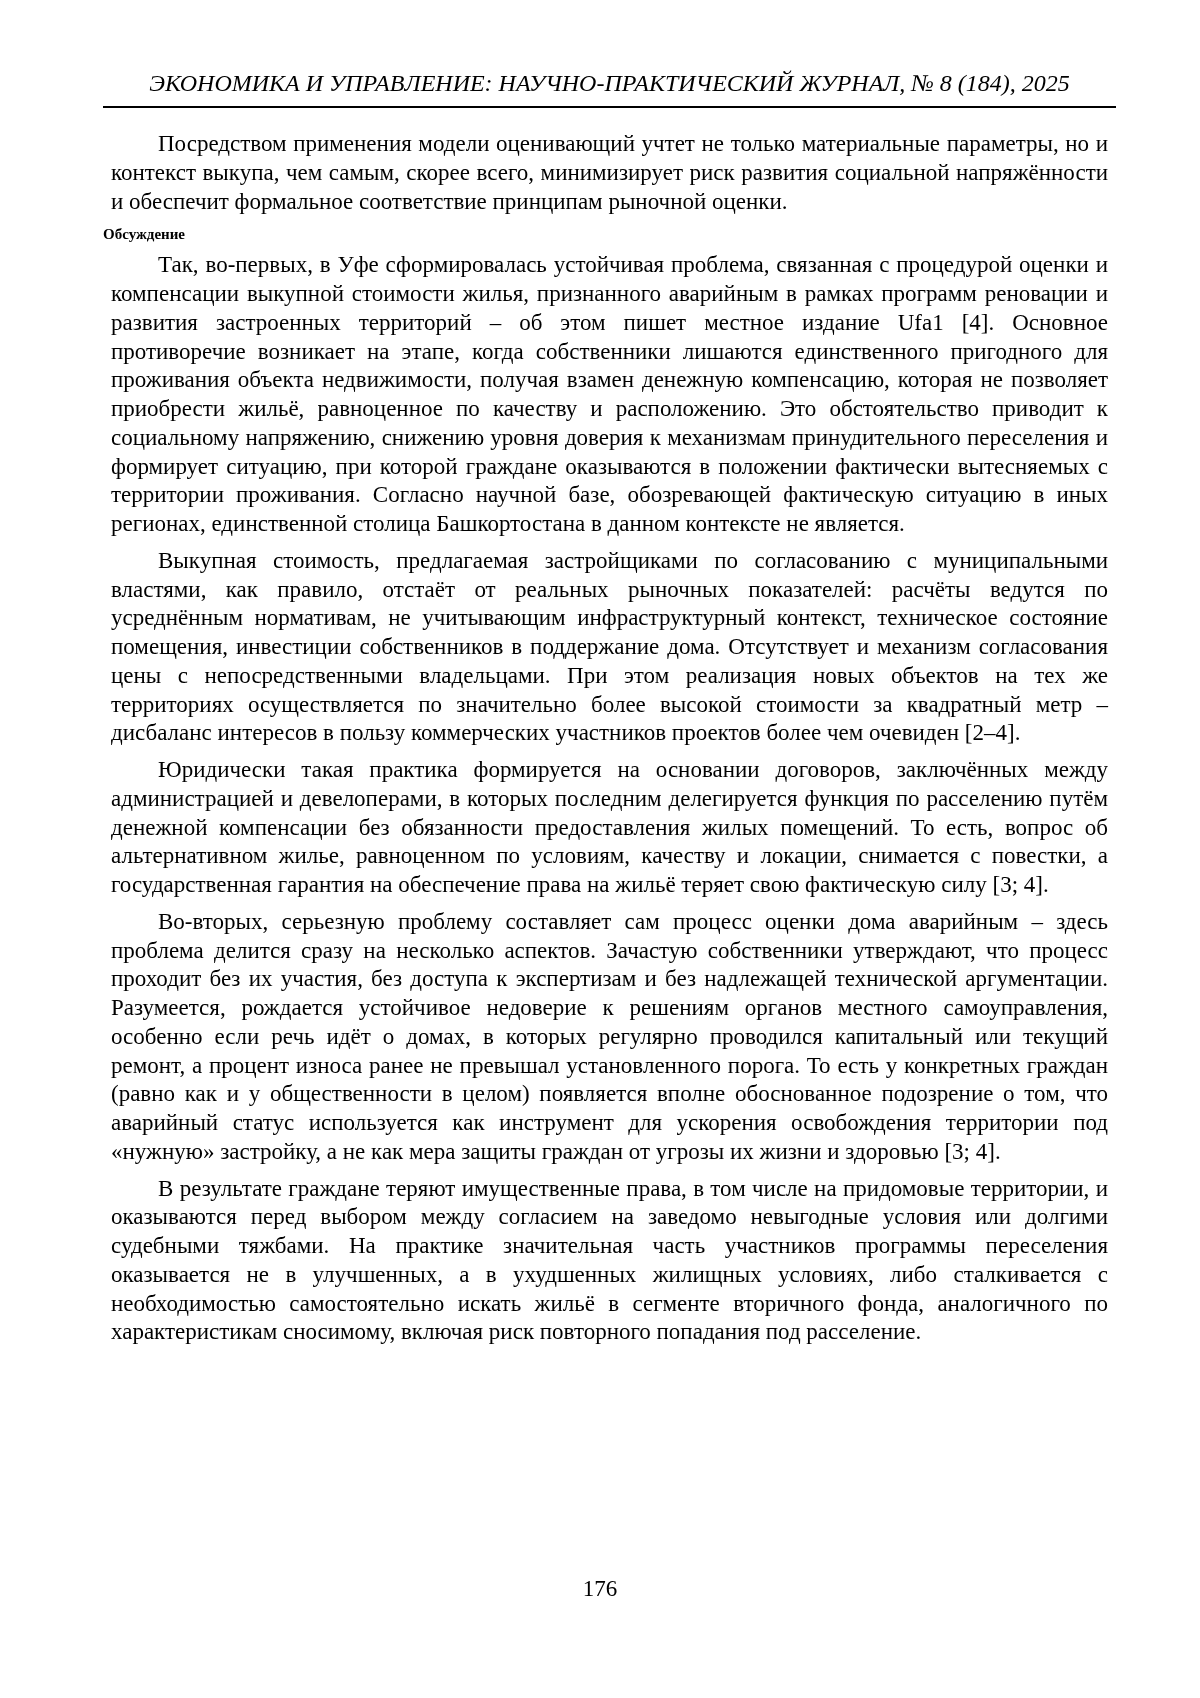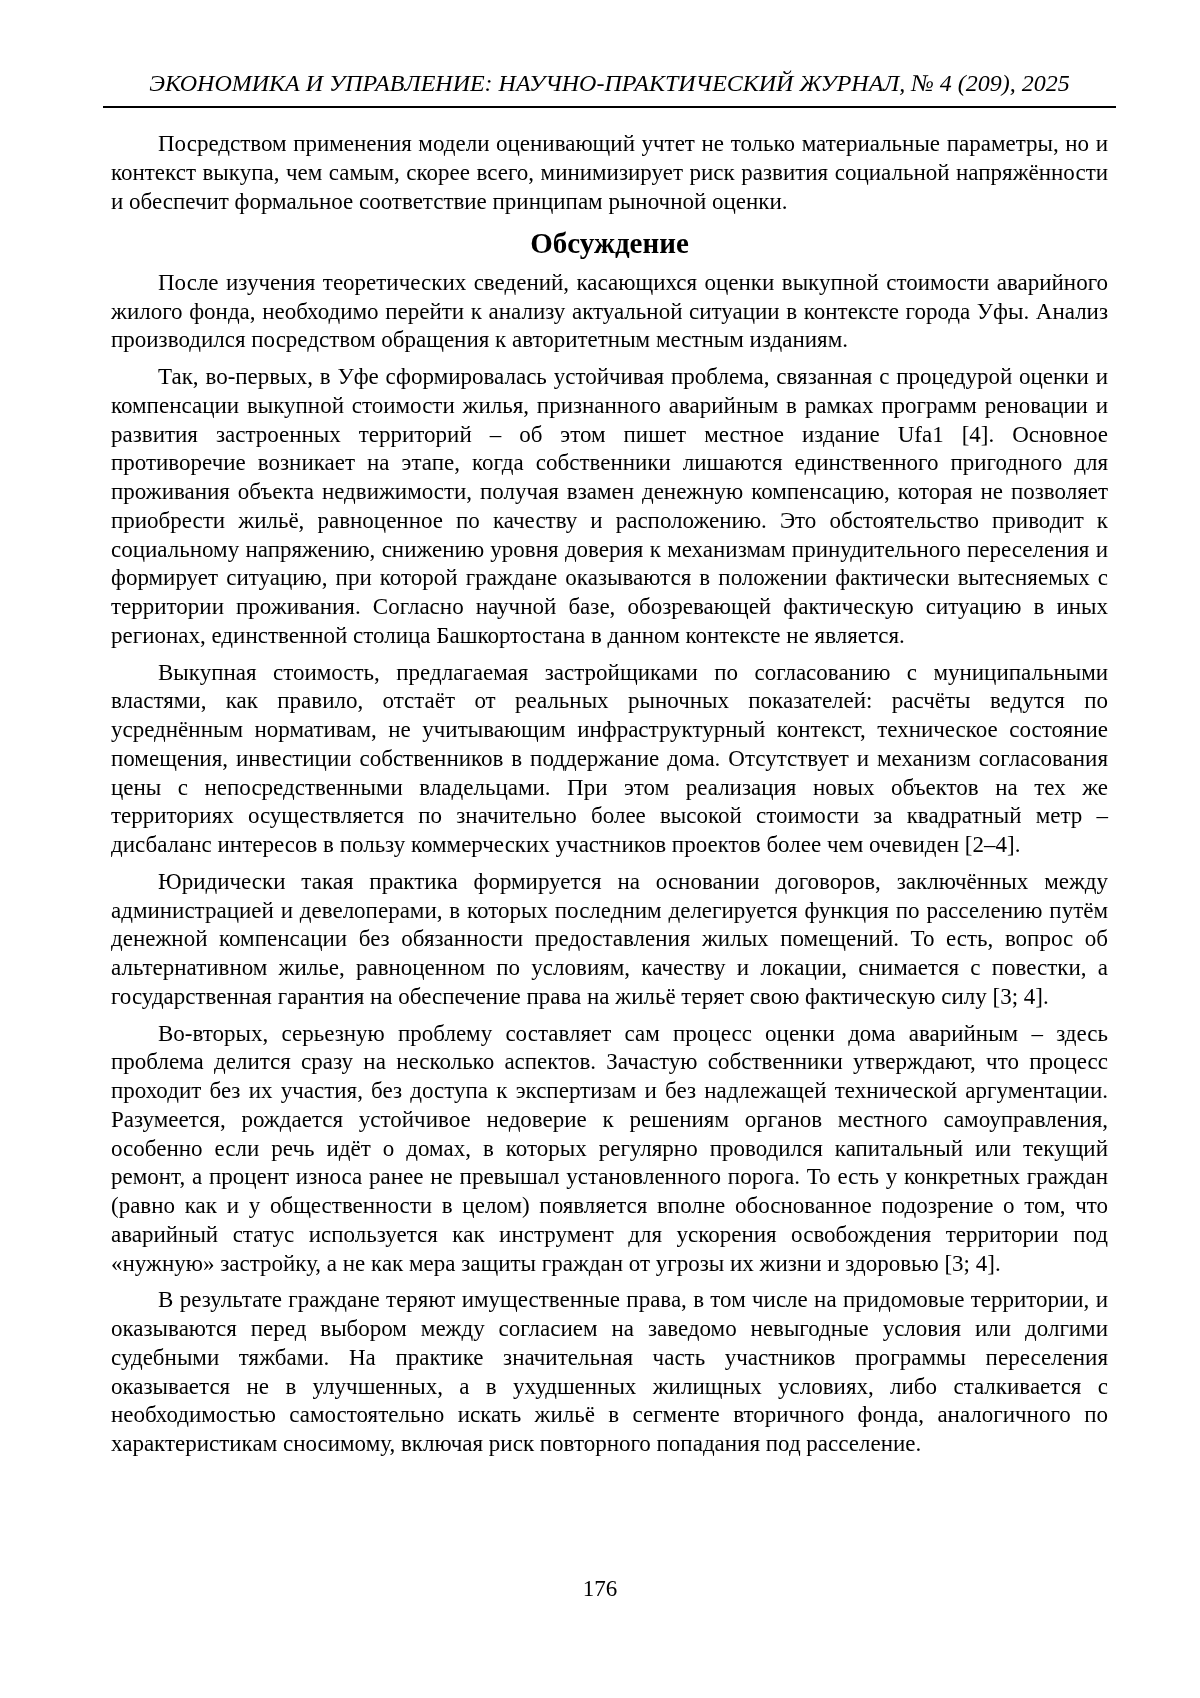--- a/index.html
+++ b/index.html
@@ -32,51 +32,49 @@
     line-height: 1.25;
     text-align: justify;
     hyphens: auto;
     -webkit-hyphens: auto;
   }
   .content p {
     margin: 8px;
     text-indent: 47px;
   }
   .section-heading {
-    text-align: center;
     font-weight: bold;
-    font-size: 29px;
+    font-size: 15px;
     line-height: 1.25;
     margin: 5px 0 4px 0;
   }
   .page-footer {
     position: absolute;
     left: 0;
     right: 0;
     top: 1576px;
     text-align: center;
     font-size: 23px;
   }
 </style>
 </head>
 <body>
 
 <div class="page">
 
   <div class="running-header">
-    <span>ЭКОНОМИКА И УПРАВЛЕНИЕ: НАУЧНО-ПРАКТИЧЕСКИЙ ЖУРНАЛ, № 4 (209), 2025</span>
+    <span>ЭКОНОМИКА И УПРАВЛЕНИЕ: НАУЧНО-ПРАКТИЧЕСКИЙ ЖУРНАЛ, № 8 (184), 2025</span>
   </div>
 
   <div class="content">
 
     <p>Посредством применения модели оценивающий учтет не только материальные параметры, но и контекст выкупа, чем самым, скорее всего, минимизирует риск развития социальной напряжённости и обеспечит формальное соответствие принципам рыночной оценки.</p>
 
     <div class="section-heading">Обсуждение</div>
 
-    <p>После изучения теоретических сведений, касающихся оценки выкупной стоимости аварийного жилого фонда, необходимо перейти к анализу актуальной ситуации в контексте города Уфы. Анализ производился посредством обращения к авторитетным местным изданиям.</p>
 
     <p>Так, во-первых, в Уфе сформировалась устойчивая проблема, связанная с процедурой оценки и компенсации выкупной стоимости жилья, признанного аварийным в рамках программ реновации и развития застроенных территорий – об этом пишет местное издание Ufa1 [4]. Основное противоречие возникает на этапе, когда собственники лишаются единственного пригодного для проживания объекта недвижимости, получая взамен денежную компенсацию, которая не позволяет приобрести жильё, равноценное по качеству и расположению. Это обстоятельство приводит к социальному напряжению, снижению уровня доверия к механизмам принудительного переселения и формирует ситуацию, при которой граждане оказываются в положении фактически вытесняемых с территории проживания. Согласно научной базе, обозревающей фактическую ситуацию в иных регионах, единственной столица Башкортостана в данном контексте не является.</p>
 
     <p>Выкупная стоимость, предлагаемая застройщиками по согласованию с муниципальными властями, как правило, отстаёт от реальных рыночных показателей: расчёты ведутся по усреднённым нормативам, не учитывающим инфраструктурный контекст, техническое состояние помещения, инвестиции собственников в поддержание дома. Отсутствует и механизм согласования цены с непосредственными владельцами. При этом реализация новых объектов на тех же территориях осуществляется по значительно более высокой стоимости за квадратный метр – дисбаланс интересов в пользу коммерческих участников проектов более чем очевиден [2–4].</p>
 
     <p>Юридически такая практика формируется на основании договоров, заключённых между администрацией и девелоперами, в которых последним делегируется функция по расселению путём денежной компенсации без обязанности предоставления жилых помещений. То есть, вопрос об альтернативном жилье, равноценном по условиям, качеству и локации, снимается с повестки, а государственная гарантия на обеспечение права на жильё теряет свою фактическую силу [3; 4].</p>
 
     <p>Во-вторых, серьезную проблему составляет сам процесс оценки дома аварийным – здесь проблема делится сразу на несколько аспектов. Зачастую собственники утверждают, что процесс проходит без их участия, без доступа к экспертизам и без надлежащей технической аргументации. Разумеется, рождается устойчивое недоверие к решениям органов местного самоуправления, особенно если речь идёт о домах, в которых регулярно проводился капитальный или текущий ремонт, а процент износа ранее не превышал установленного порога. То есть у конкретных граждан (равно как и у общественности в целом) появляется вполне обоснованное подозрение о том, что аварийный статус используется как инструмент для ускорения освобождения территории под «нужную» застройку, а не как мера защиты граждан от угрозы их жизни и здоровью [3; 4].</p>
 
     <p>В результате граждане теряют имущественные права, в том числе на придомовые территории, и оказываются перед выбором между согласием на заведомо невыгодные условия или долгими судебными тяжбами. На практике значительная часть участников программы переселения оказывается не в улучшенных, а в ухудшенных жилищных условиях, либо сталкивается с необходимостью самостоятельно искать жильё в сегменте вторичного фонда, аналогичного по характеристикам сносимому, включая риск повторного попадания под расселение.</p>

